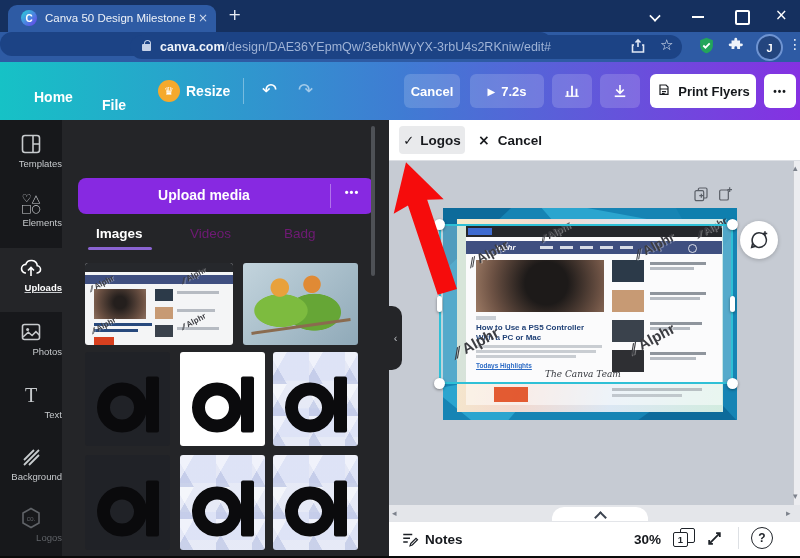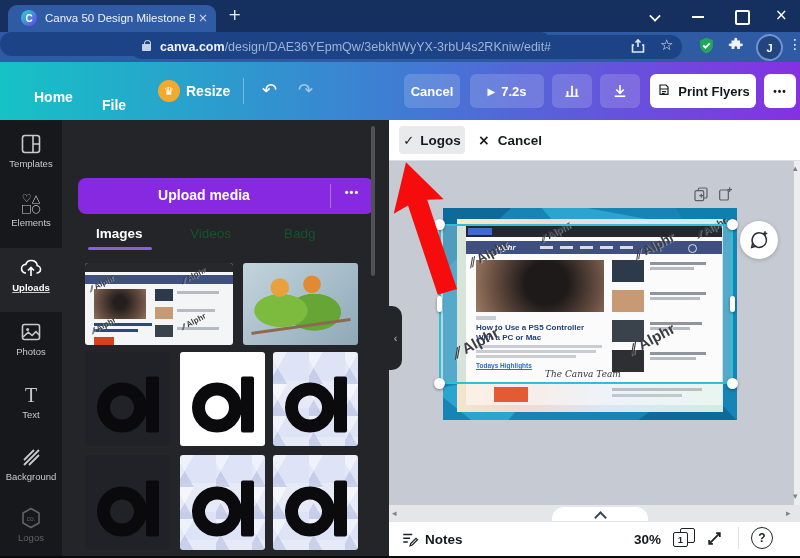--- a/index.html
+++ b/index.html
@@ -40,35 +40,35 @@
     font-size:11px;display:flex;align-items:center;justify-content:center;}
   .ct-div{left:243px;top:78px;width:1px;height:26px;background:rgba(255,255,255,.35);}
   .ct-btn{top:74px;height:34px;border-radius:6px;background:rgba(255,255,255,.16);color:#fff;
     display:flex;align-items:center;justify-content:center;font-size:13px;font-weight:bold;gap:6px;}
   .ct-white{background:#fff;color:#14171b;}
 
   
   .sidebar{left:0;top:120px;width:62px;height:438px;background:#17181b;}
   .sb-item{left:0;width:62px;height:60px;text-align:center;color:#c7cacd;}
   .sb-ic{display:block;margin:4px auto 2px;width:24px;height:24px;}
-  .sb-lb{font-size:9.5px;display:block;}
+  .sb-lb{font-size:9.5px;display:block;text-align:right;}
   .sb-active{background:#242528;}
   .sb-active .sb-lb{color:#fff;font-weight:bold;}
   .sb-dim{color:#606368;}
 
   
   .panel{left:62px;top:120px;width:327px;height:438px;background:#242528;}
   .search{left:78px;top:132px;width:296px;height:36px;background:#fff;border-radius:8px;}
   .search input{position:absolute;left:38px;top:7px;width:240px;height:22px;border:none;outline:none;
     font-size:13.5px;font-family:"Liberation Sans",sans-serif;color:#202328;background:transparent;}
   .upload-btn{left:78px;top:178px;width:296px;height:36px;background:#8729e1;border-radius:8px;color:#fff;}
   .upload-lb{position:absolute;left:0;top:9px;width:252px;text-align:center;font-size:14px;font-weight:bold;}
   .upload-div{position:absolute;left:252px;top:6px;width:1px;height:24px;background:rgba(255,255,255,.35);}
   .upload-dots{position:absolute;left:252px;top:8px;width:44px;text-align:center;font-size:11px;letter-spacing:1px;font-weight:bold;}
-  .ptab{top:226px;font-size:13.5px;color:#14532d;}
+  .ptab{top:226px;font-size:13.5px;color:#701a75;}
   .ptab.on{color:#fff;font-weight:bold;}
   .ptab-ul{left:88px;top:247px;width:64px;height:3px;background:#8a63d2;border-radius:2px;}
   .thumb{border-radius:3px;overflow:hidden;}
   .geo{background-color:#dde1f0;background-image:
     linear-gradient(120deg,rgba(255,255,255,.55) 25%,transparent 26%),
     linear-gradient(60deg,rgba(178,188,224,.55) 25%,transparent 26%),
     linear-gradient(180deg,rgba(222,228,248,.7) 50%,rgba(240,243,252,.5) 50%);
     background-size:36px 32px,36px 32px,100% 60%;}
   .glyph-a{position:absolute;left:50%;top:50%;transform:translate(-50%,-46%);width:62px;height:62px;}
   .ga-ring{position:absolute;left:0;top:12px;width:24px;height:24px;border:13px solid #0b0b0d;border-radius:50%;}

